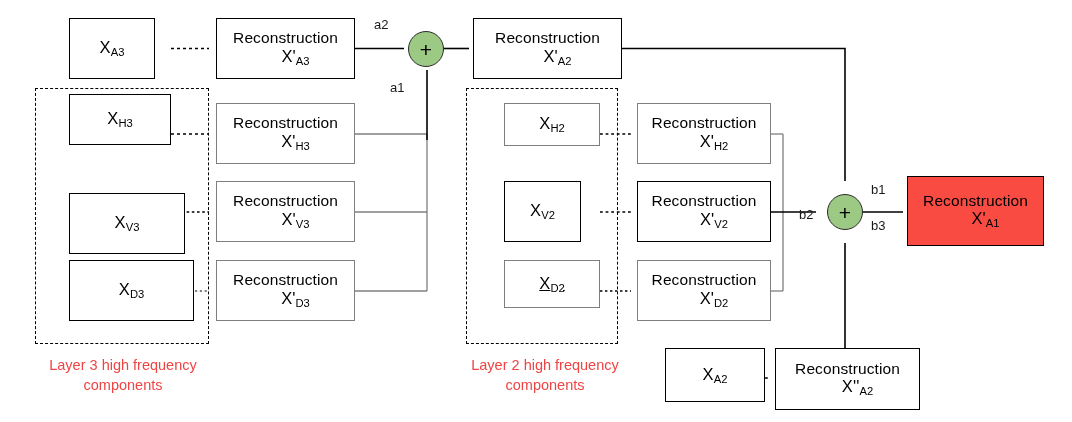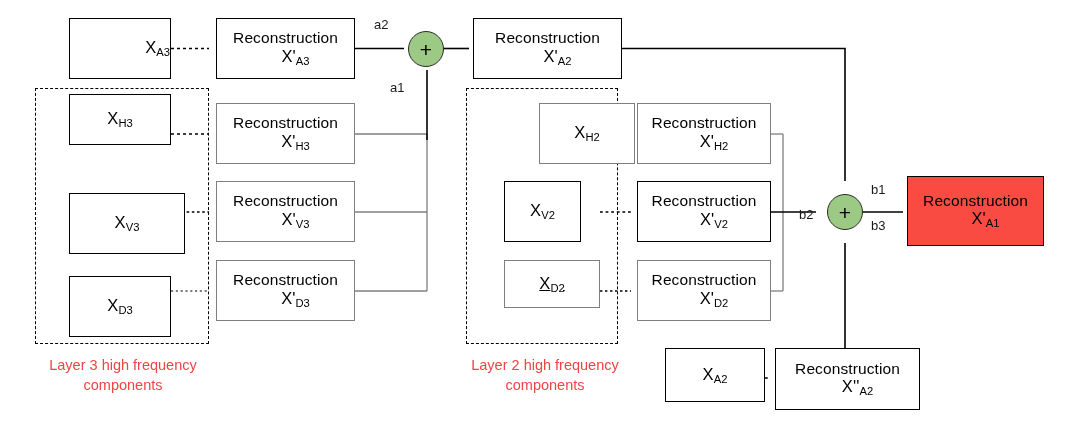--- a/index.html
+++ b/index.html
@@ -149,39 +149,39 @@
     <line x1="853" y1="212" x2="903" y2="212" stroke="#000" stroke-width="1.6" marker-end="url(#arrow)"></line>
 
     <line x1="845" y1="348" x2="845" y2="243" stroke="#000" stroke-width="1.6" marker-end="url(#arrow)"></line>
 
     <line x1="737" y1="378" x2="768" y2="378" stroke="#000" stroke-width="1.5" stroke-dasharray="2.8,2.8" marker-end="url(#arrowdot)"></line>
   </svg>
 
   <div class="dashgroup" style="left:35px; top:88px; width:174px; height:256px;"></div>
   <div class="dashgroup" style="left:466px; top:88px; width:152px; height:256px;"></div>
 
-  <div class="node dark" style="left:69px; top:18px; width:102px; height:61px;align-items:flex-end;">
+  <div class="node dark" style="left:69px; top:18px; width:86px; height:61px;">
     <span class="varline">
       <span>X</span><span class="sub">A3</span>
     </span>
   </div>
 
   <div class="node dark" style="left:69px; top:94px; width:102px; height:51px;">
     <span class="varline">
       <span>X</span><span class="sub">H3</span>
     </span>
   </div>
 
   <div class="node dark" style="left:69px; top:181px; width:116px; height:61px;margin-top:12px;">
     <span class="varline">
       <span>X</span><span class="sub">V3</span>
     </span>
   </div>
 
-  <div class="node dark" style="left:69px; top:276px; width:102px; height:61px;">
+  <div class="node dark" style="left:69px; top:260px; width:125px; height:61px;">
     <span class="varline">
       <span>X</span><span class="sub">D3</span>
     </span>
   </div>
 
   <div class="node dark" style="left:216px; top:18px; width:139px; height:61px;">
     <span class="l1">Reconstruction</span>
     <span class="l2 varline">
       <span>X'</span><span class="sub">A3</span>
     </span>
@@ -212,21 +212,21 @@
     <span>+</span>
   </div>
 
   <div class="node dark" style="left:473px; top:18px; width:149px; height:61px;">
     <span class="l1">Reconstruction</span>
     <span class="l2 varline">
       <span>X'</span><span class="sub">A2</span>
     </span>
   </div>
 
-  <div class="node" style="left:504px; top:103px; width:96px; height:61px;margin-left:35px;">
+  <div class="node" style="left:504px; top:103px; width:96px; height:43px;">
     <span class="varline">
       <span>X</span><span class="sub">H2</span>
     </span>
   </div>
 
   <div class="node dark" style="left:504px; top:181px; width:77px; height:61px;">
     <span class="varline">
       <span>X</span><span class="sub">V2</span>
     </span>
   </div>

